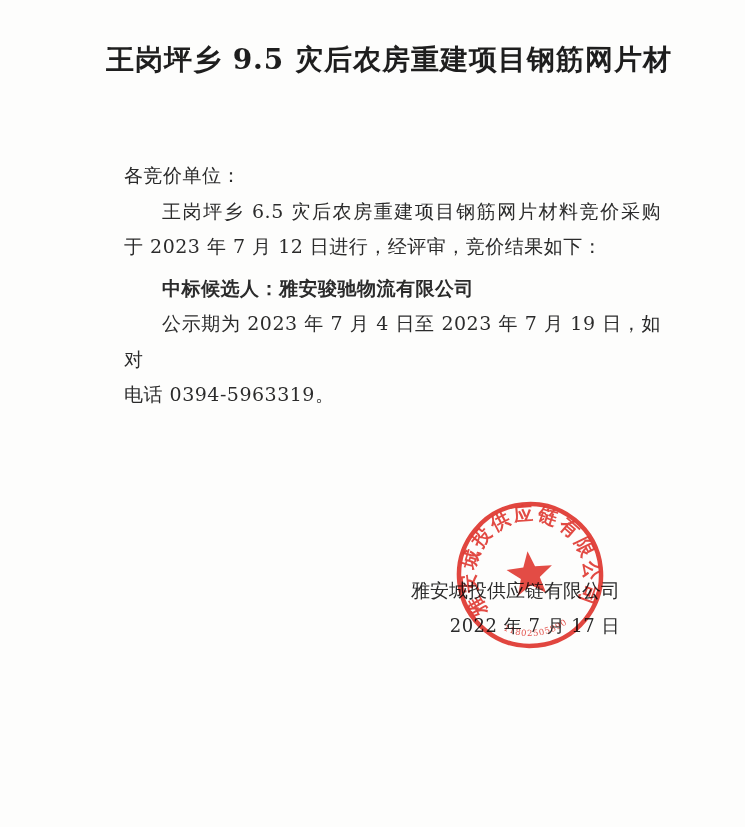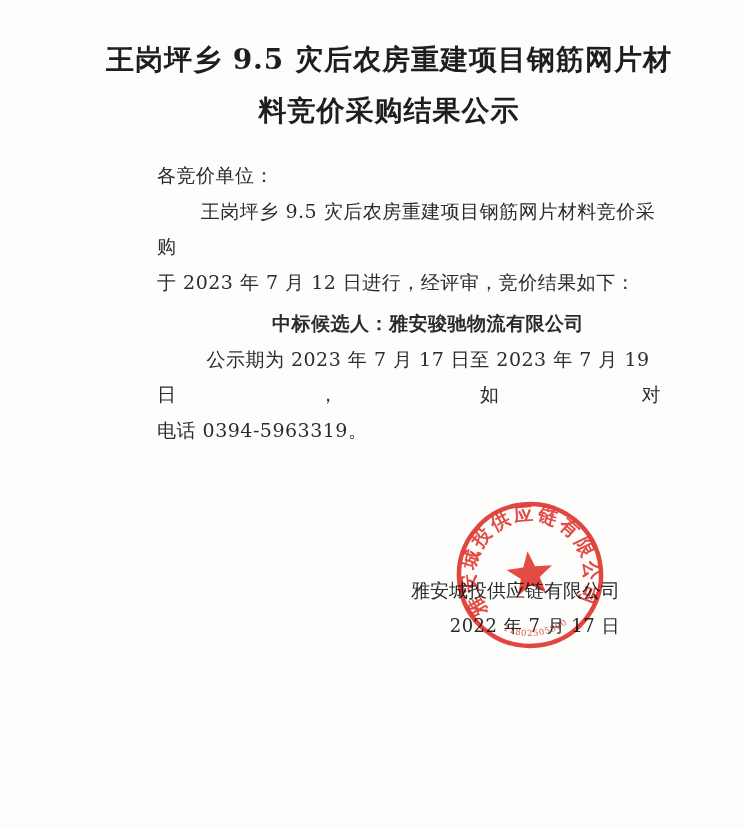--- a/index.html
+++ b/index.html
@@ -28,27 +28,27 @@
   }
   .body-text {
     position: absolute;
     left: 124px;
     top: 158px;
     width: 537px;
     font-size: 19px;
     line-height: 35.5px;
     letter-spacing: 0.5px;
   }
-  .line { white-space: nowrap; margin-left: 33px; }
+  .line { white-space: nowrap; }
   .line.justify {
     white-space: normal;
     text-align: justify;
     text-align-last: justify;
   }
-  .line.indent { text-indent: 2em; text-align: center; }
+  .line.indent { text-indent: 2em; }
   .line.winner {
     font-family: "DejaVu Sans", "Liberation Sans", sans-serif;
     font-weight: 700;
     margin-top: 6px;
     letter-spacing: 0.5px;
   }
   .signature {
     position: absolute;
     top: 572px;
     right: 125px;
@@ -76,29 +76,28 @@
   .seal .arc-company { font-size: 19px; letter-spacing: 3px; }
   .seal .arc-serial  { font-size: 8.5px; letter-spacing: 0.8px; font-weight: 400; }
 </style>
 </head>
 <body>
 
 <div class="page">
 
   <div class="title">
     <div>王岗坪乡 9.5 灾后农房重建项目钢筋网片材</div>
-    <div>料竞价采购结果公示</div>
   </div>
 
   <div class="body-text">
     <div class="line">各竞价单位：</div>
-    <div class="line justify indent">王岗坪乡 9.5 灾后农房重建项目钢筋网片材料竞价采购</div>
+    <div class="line justify indent">王岗坪乡 6.5 灾后农房重建项目钢筋网片材料竞价采购</div>
     <div class="line">于 2023 年 7 月 12 日进行，经评审，竞价结果如下：</div>
     <div class="line winner indent">中标候选人：雅安骏驰物流有限公司</div>
-    <div class="line justify indent">公示期为 2023 年 7 月 17 日至 2023 年 7 月 19 日，如对</div>
+    <div class="line justify indent">公示期为 2023 年 7 月 4 日至 2023 年 7 月 19 日，如对</div>
     <div class="line">电话 0394-5963319。</div>
   </div>
 
   <div class="signature">
     <div class="company">雅安城投供应链有限公司</div>
     <div class="date">2022 年 7 月 17 日</div>
   </div>
 
   <svg class="seal" viewBox="0 0 170 170" aria-hidden="true">
     <defs>

